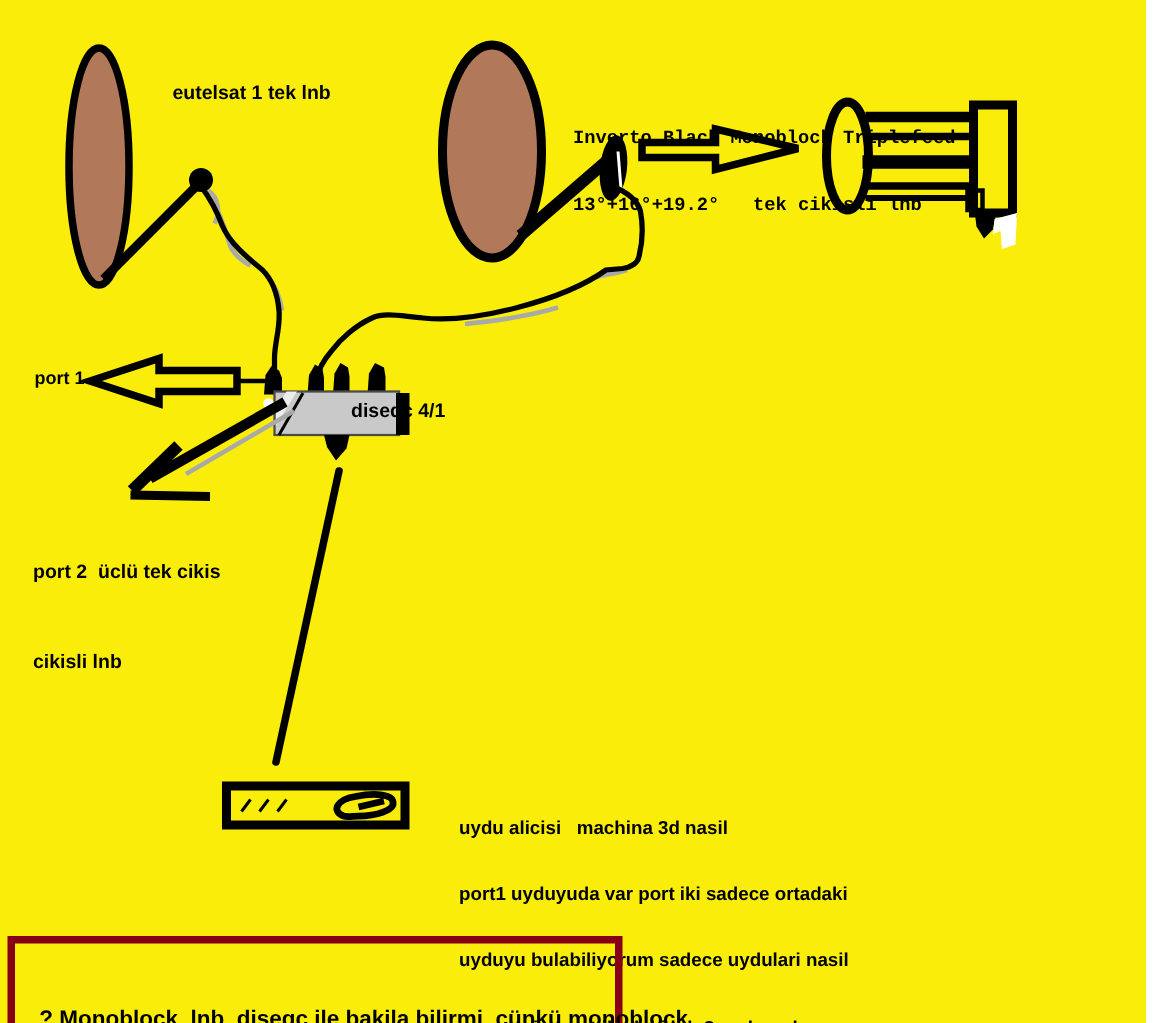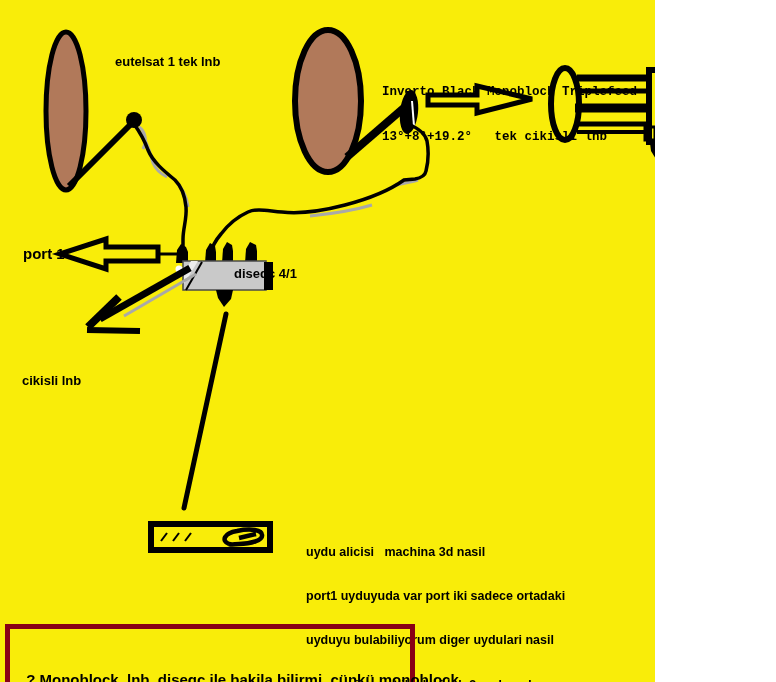--- a/index.html
+++ b/index.html
@@ -1,28 +1,28 @@
 <!DOCTYPE html>
 <html style="--bg: #F9ED09; --qborder: #880015;"><head>
 <meta charset="utf-8">
 <style>
   html,body{margin:0;padding:0;}
   .stage{
     position:relative;
-    width:655px;height:682px;
+    width:764px;height:682px;
     background:var(--bg,#F9ED09);
     overflow:hidden;
     font-family:"Liberation Sans", sans-serif;
     color:#000;
   }
   .stage svg{position:absolute;left:0;top:0;}
   .lbl{position:absolute;white-space:pre;font-weight:700;color:#000;}
   #lbl-dish1{left:115px;top:54px;font-size:13px;}
   #lbl-inverto{left:382px;top:55px;font-size:12.5px;line-height:15px;font-family:Liberation Mono, monospace;}
-  #lbl-port1{left:23px;top:245px;font-size:15px;}
+  #lbl-port1{left:23px;top:245px;font-size:12px;}
   #lbl-port2{left:22px;top:331px;font-size:13px;line-height:20px;}
   #lbl-diseqc{left:198px;top:266px;font-size:13px;font-weight:600;padding-left:36px;}
   #note{left:306px;top:515px;font-size:12.5px;line-height:14.8px;}
   #qbox{
     position:absolute;left:5px;top:624px;width:386px;
     border:5px solid var(--qborder,#880015);
     padding:3px 2px 3px 12px;
     font-size:15px;font-weight:700;line-height:19px;white-space:pre;
   }
 </style>
@@ -99,35 +99,36 @@
       <line x1="173" y1="541" x2="179" y2="533" stroke="#000" stroke-width="2"></line>
       <line x1="185" y1="541" x2="191" y2="533" stroke="#000" stroke-width="2"></line>
       <path d="M229,544 C221,541 224,533 237,531 C251,528 262,530 262,535 C263,540 251,544 239,544 C235,544 232,545 229,544 M239,538 L256,534" fill="none" stroke="#000" stroke-width="4.5"></path>
     </g>
   </svg>
 
   <div class="lbl" id="lbl-dish1">eutelsat 1 tek lnb</div>
 
   <div class="lbl" id="lbl-inverto">
     <div>Inverto Black Monoblock Triplefeed</div>
-    <div>13°+8°+19.2°   tek cikisli lnb</div>
+    <div>13°+16°+19.2°   tek cikisli lnb</div>
   </div>
 
   <div class="lbl" id="lbl-port1">port 1</div>
 
   <div class="lbl" id="lbl-port2">
+    <div>port 2  üclü tek cikis</div>
     <div>cikisli lnb</div>
   </div>
 
   <div class="lbl" id="lbl-diseqc">diseqc 4/1</div>
 
   <div class="lbl" id="note">
     <div>uydu alicisi   machina 3d nasil</div>
     <div>port1 uyduyuda var port iki sadece ortadaki</div>
-    <div>uyduyu bulabiliyorum diger uydulari nasil</div>
+    <div>uyduyu bulabiliyorum sadece uydulari nasil</div>
     <div>sececegim port iki deki lnb 3 uyduyuda</div>
     
     
   </div>
 
   <div id="qbox">
     <div> ? Monoblock  lnb  diseqc ile bakila bilirmi  cünkü monoblock</div>
     
   </div>
 

